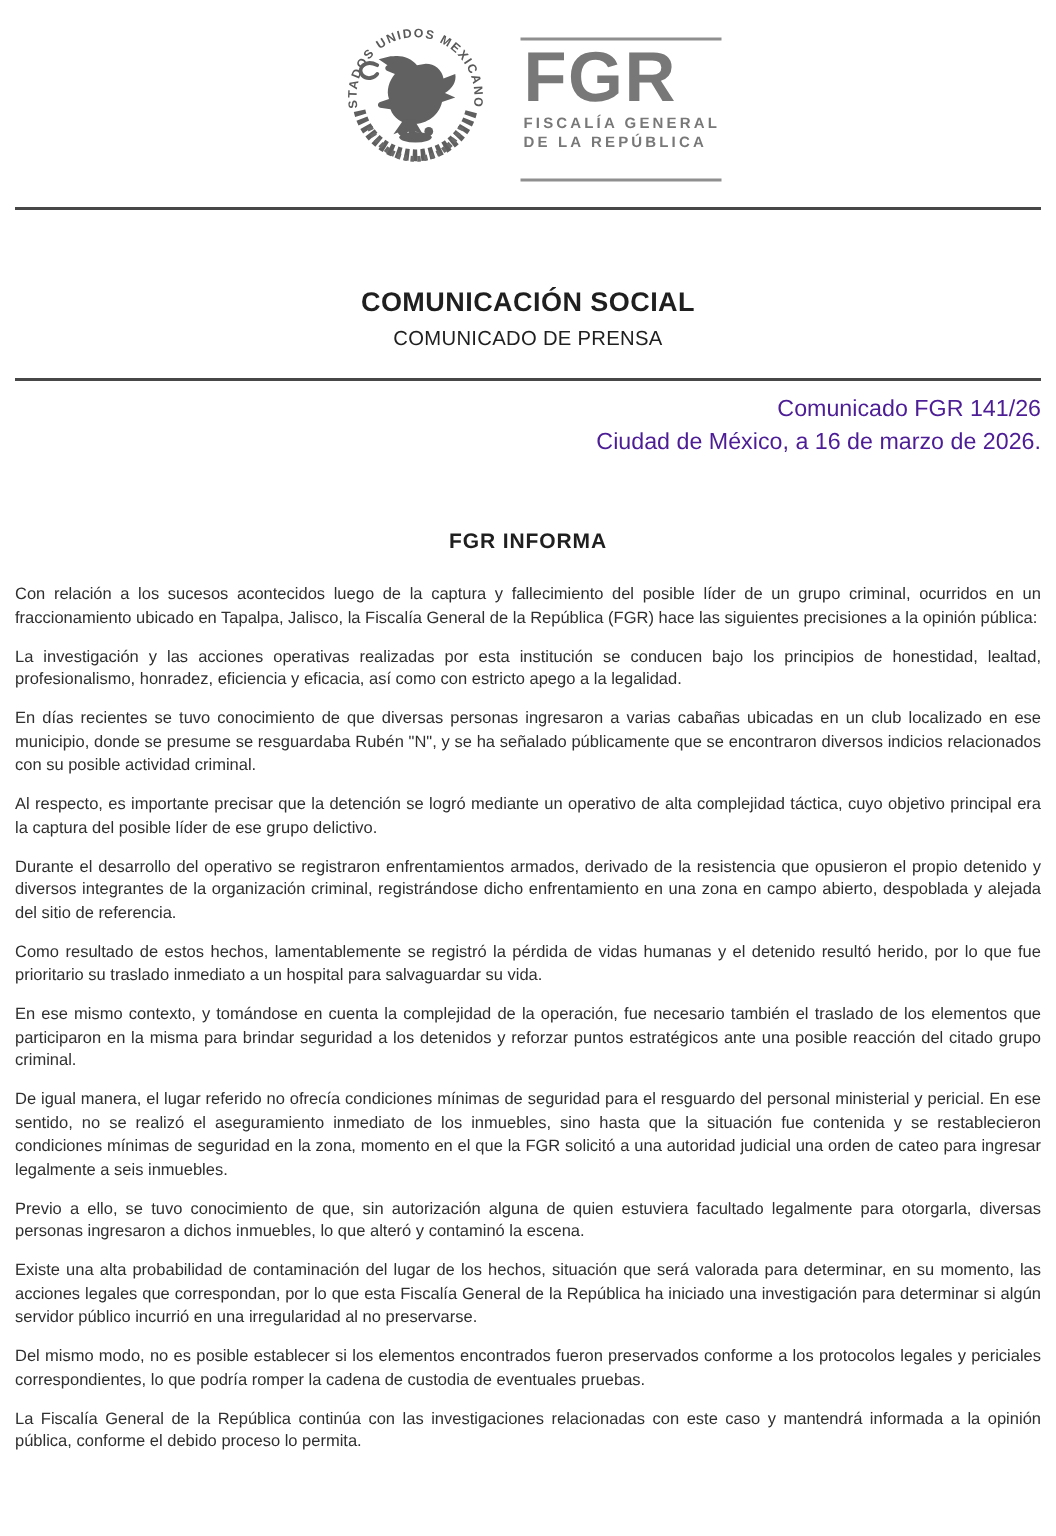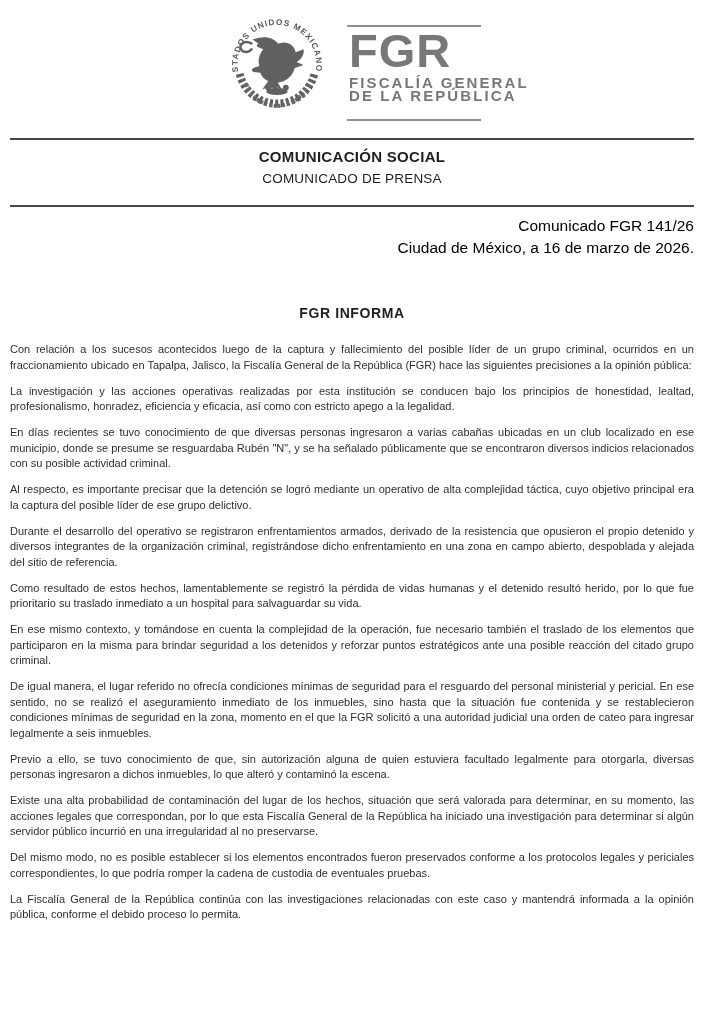--- a/index.html
+++ b/index.html
@@ -34,55 +34,56 @@
   }
   .fgr-acronym {
     font-size: 47px;
     font-weight: bold;
     line-height: 0.98;
     letter-spacing: 1px;
     color: #787878;
   }
   .fgr-name {
     margin-top: 3px;
-    font-size: 15px;
+    font-size: 10px;
     font-weight: bold;
     letter-spacing: 2.1px;
     line-height: 12.5px;
     color: #787878;
     white-space: nowrap;
   }
 
   
   .masthead {
     margin: 17px 10px 0 10px;
     border-top: 2px solid #474747;
     border-bottom: 2px solid #474747;
     padding: 8px 0 19px 0;
     text-align: center;
     color: #1f1f1f;
   }
   .masthead-title {
-    font-size: 15px;
+    font-size: 18px;
     font-weight: bold;
     letter-spacing: 0.3px;
+    margin-top: 43px;
   }
   .masthead-sub {
     font-size: 13.5px;
     margin-top: 6px;
     letter-spacing: 0.2px;
   }
 
   
   .meta {
     margin: 8px 10px 0 10px;
     text-align: right;
     font-size: 15.5px;
     line-height: 22px;
-    color: #000000;
+    color: #4c1d95;
   }
 
   
   .headline {
     margin-top: 46px;
     text-align: center;
     font-size: 14px;
     font-weight: bold;
     letter-spacing: 0.6px;
     color: #1f1f1f;

